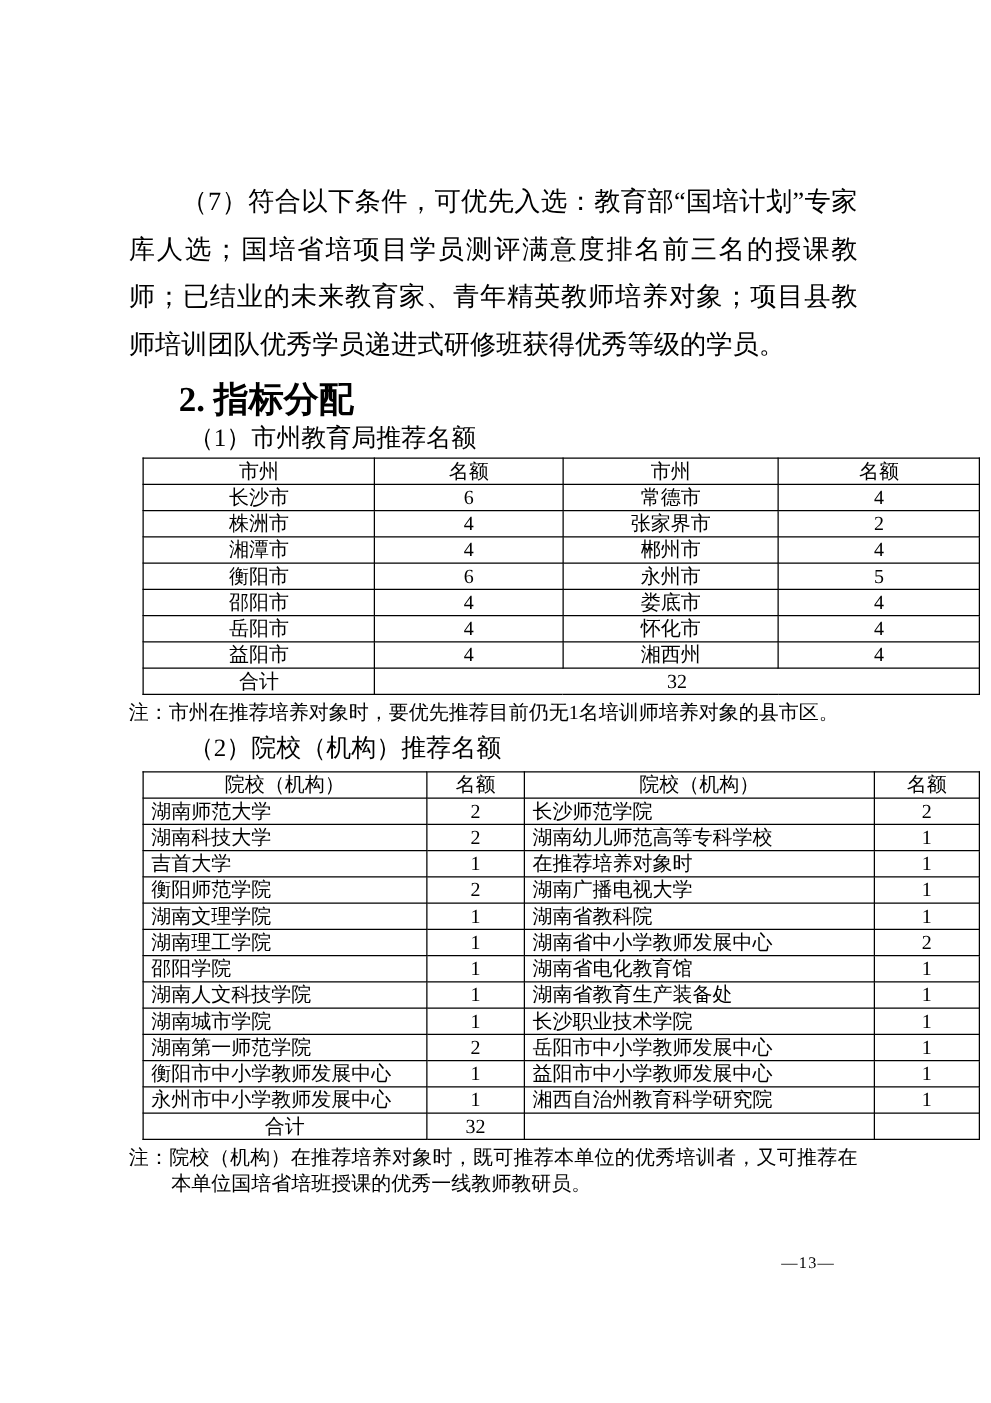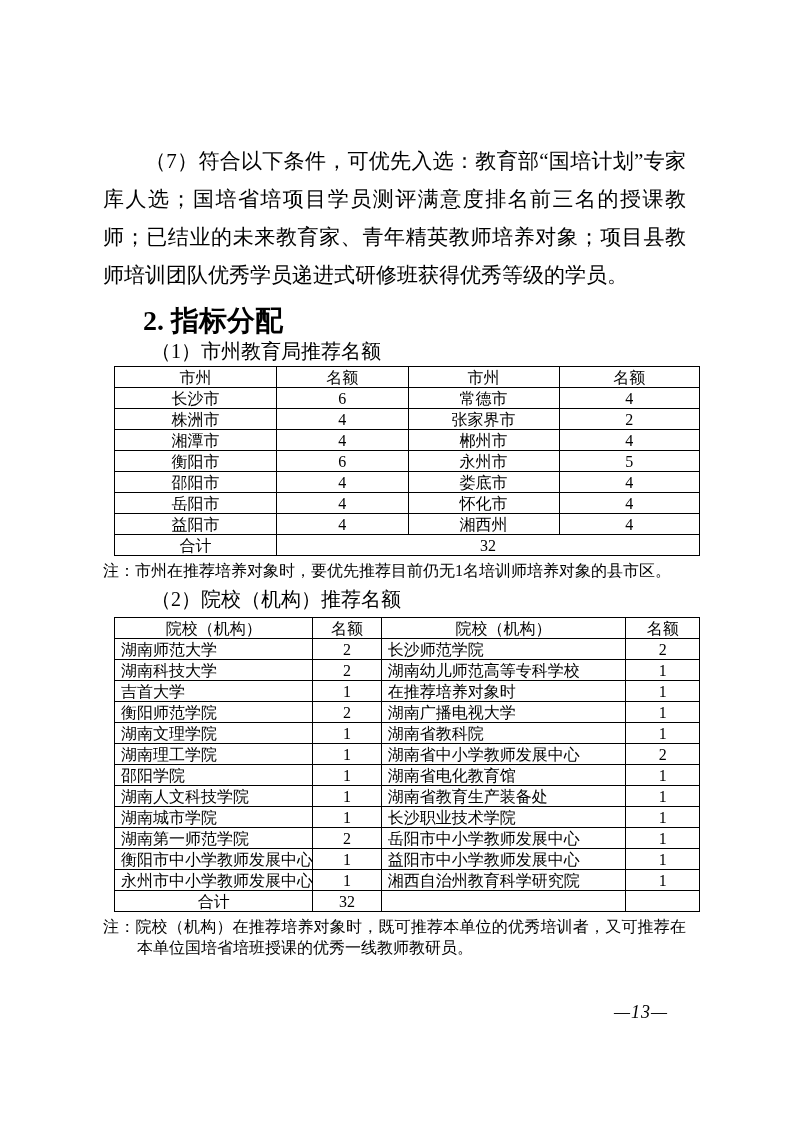--- a/index.html
+++ b/index.html
@@ -28,21 +28,21 @@
     font-weight: bold;
     line-height: 30px;
   }
   .subheading {
     padding-left: 48px;
     font-size: 20px;
     line-height: 30px;
   }
   table {
     margin-left: 11px;
-    width: 586px;
+    width: 670px;
     border-collapse: collapse;
     table-layout: fixed;
     font-size: 16px;
   }
   th, td {
     border: 1px solid #000;
     height: 21px;
     line-height: 19px;
     text-align: center;
     padding: 0 3px;
@@ -68,23 +68,22 @@
   }
   .note.hanging {
     padding-left: 34px;
     text-indent: -34px;
   }
   .gap-s { margin-top: 3px; }
   .page-number {
     position: absolute;
     top: 1002px;
     right: 125px;
-    font-size: 18px;
+    font-size: 13px;
     letter-spacing: 1px;
-    font-style: italic;
   }
 </style>
 </head>
 <body>
 
 <div class="page">
 
   <p class="body-text">（7）符合以下条件，可优先入选：教育部“国培计划”专家库人选；国培省培项目学员测评满意度排名前三名的授课教师；已结业的未来教育家、青年精英教师培养对象；项目县教师培训团队优秀学员递进式研修班获得优秀等级的学员。</p>
 
   <h3 class="heading">2. 指标分配</h3>

